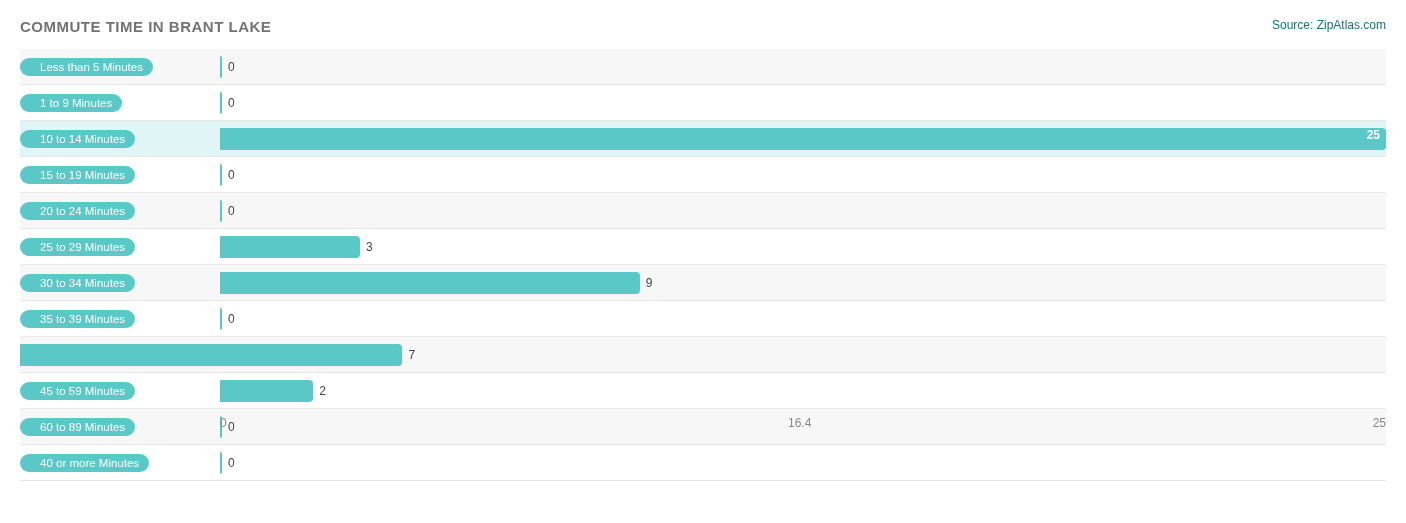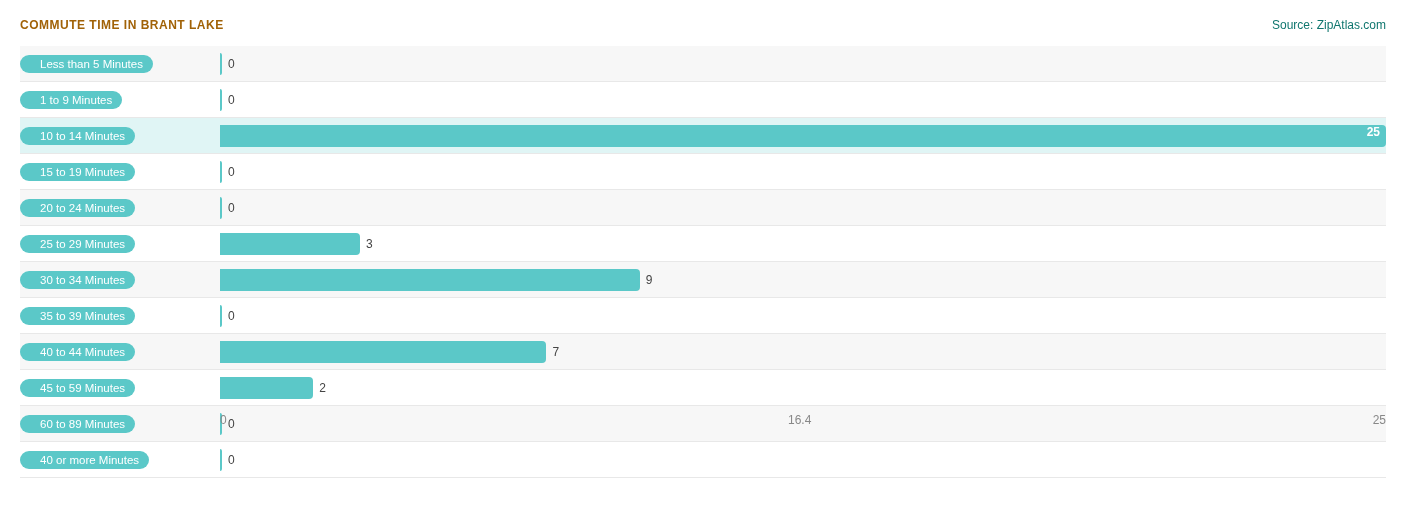--- a/index.html
+++ b/index.html
@@ -16,23 +16,23 @@
       padding: 18px 20px 50px 20px;
       position: relative;
     }
     .chart-header {
       display: flex;
       justify-content: space-between;
       align-items: flex-start;
       margin-bottom: 14px;
     }
     .chart-title {
-      font-size: 12px;
+      font-size: 15px;
       font-weight: bold;
-      color: #a16207;
+      color: #737373;
       text-transform: uppercase;
       letter-spacing: 0.5px;
     }
     .chart-source {
       font-size: 12px;
       color: #0f766e;
     }
     .chart-body {
       position: relative;
       width: 100%;
@@ -201,21 +201,20 @@
           </div>
         </div>
         <div class="bar-row">
           <div class="bar-label"><span class="bar-label-pill">35 to 39 Minutes</span></div>
           <div class="bar-track">
             <div class="bar-fill" style="width: 0px;"></div>
             <span class="bar-value">0</span>
           </div>
         </div>
         <div class="bar-row">
-          <div class="bar-label"><span class="bar-label-pill">40 to 44 Minutes</span></div>
           <div class="bar-track">
             <div class="bar-fill" style="width: 28%;"></div>
             <span class="bar-value">7</span>
           </div>
         </div>
         <div class="bar-row">
           <div class="bar-label"><span class="bar-label-pill">45 to 59 Minutes</span></div>
           <div class="bar-track">
             <div class="bar-fill" style="width: 8%;"></div>
             <span class="bar-value">2</span>

